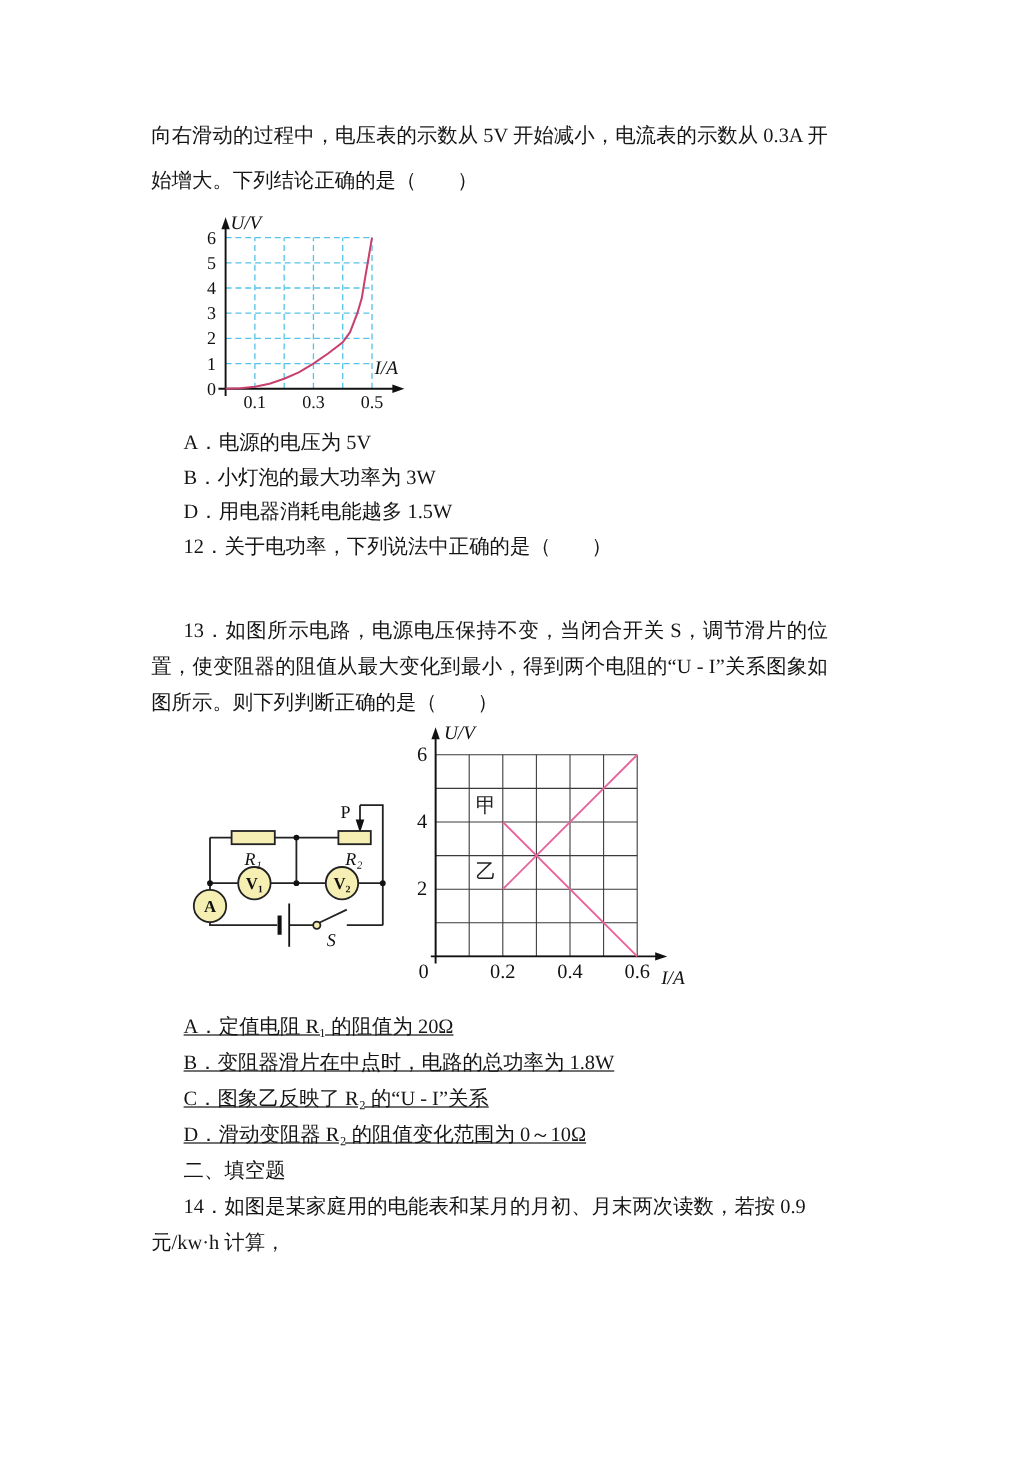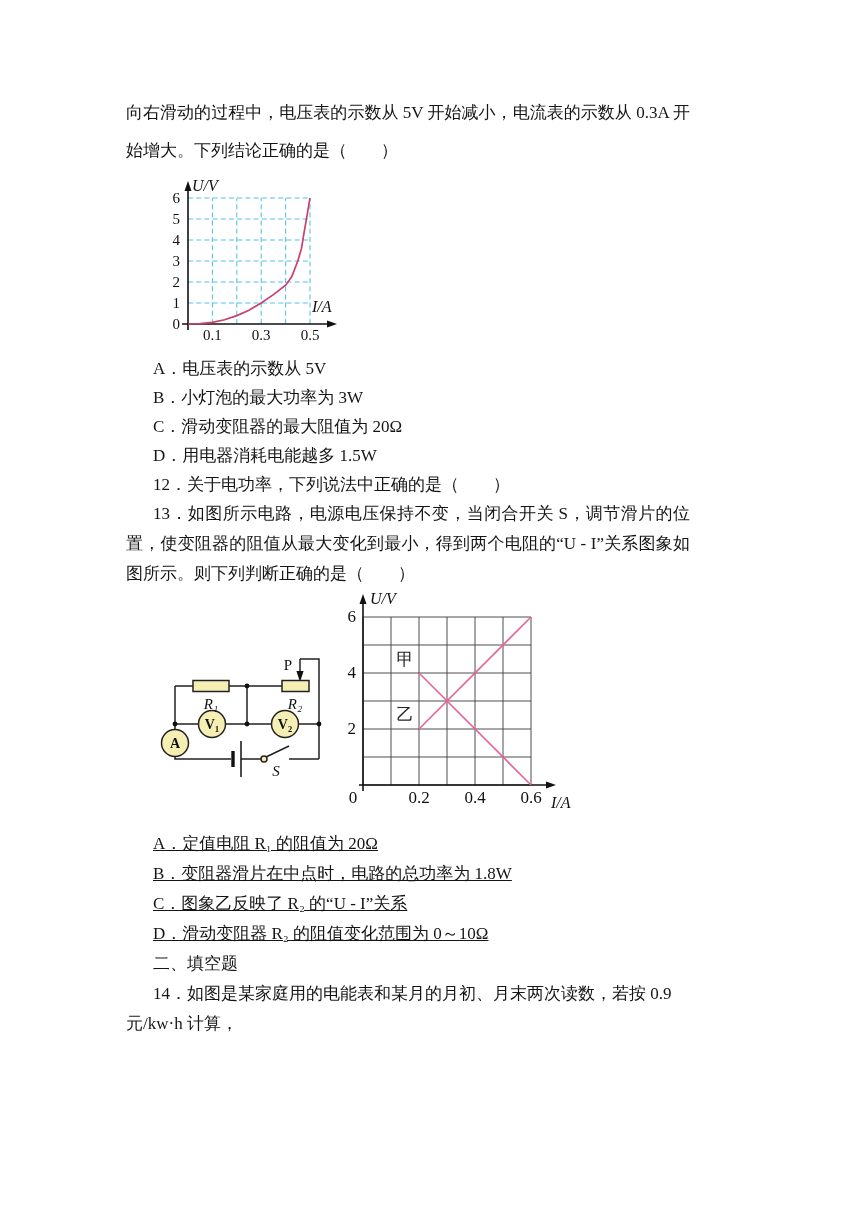--- a/index.html
+++ b/index.html
@@ -13,21 +13,21 @@
     box-sizing:border-box;
     padding:94px 118px 0 126px;
     overflow:hidden;
   }
   p{margin:0;}
   .intro{line-height:38px;text-align:justify;margin-bottom:8px;}
   .fig1{margin:6px 0 4px 36px;height:172px;}
   .line{line-height:29px;}
   .opt{padding-left:27px;}
   .stem{text-indent:27px;font-family:Liberation Serif, serif;}
-  .stem3{line-height:30px;text-align:justify;text-indent:27px;}
+  .stem3{line-height:30px;text-align:justify;text-indent:27px;margin-top:41px;}
   .opts13 .opt{line-height:30px;text-decoration:underline;}
   .opts13{margin-top:8px;}
   .figrow{display:flex;align-items:flex-start;margin-left:26px;height:232px;}
   .circ{margin-top:50px;}
   .heading{padding-left:27px;line-height:30px;}
   .q14{line-height:30px;text-indent:27px;}
 
   
   .dash{stroke:#55c3e9;stroke-width:1.1;stroke-dasharray:5 3.2;fill:none;}
   .grid2{stroke:#3a3a3a;stroke-width:0.9;fill:none;}
@@ -81,23 +81,22 @@
         <text x="18" y="25" class="tick" text-anchor="end">6</text>
         <text x="50.400000000000006" y="162" class="tick" text-anchor="middle">0.1</text>
         <text x="99.2" y="162" class="tick" text-anchor="middle">0.3</text>
         <text x="148" y="162" class="tick" text-anchor="middle">0.5</text>
         <text x="30" y="13" class="axlab" text-anchor="start">U/V</text>
         <text x="150" y="134" class="axlab" text-anchor="start">I/A</text>
       </svg>
   </div>
 
   <div>
-    <div class="line opt">A．电压表的示数从 5V</div>
+    <div class="line opt">A．电源的电压为 5V</div>
     <div class="line opt">B．小灯泡的最大功率为 3W</div>
-    <div class="line opt">C．滑动变阻器的最大阻值为 20Ω</div>
     <div class="line opt">D．用电器消耗电能越多 1.5W</div>
   </div>
 
   <p class="line stem">12．关于电功率，下列说法中正确的是（　　）</p>
 
   <p class="stem3">13．如图所示电路，电源电压保持不变，当闭合开关 S，调节滑片的位置，使变阻器的阻值从最大变化到最小，得到两个电阻的“U - I”关系图象如图所示。则下列判断正确的是（　　）</p>
 
   <div class="figrow">
     <svg class="circ" width="185" height="152" viewBox="0 0 185 152">
       <path class="wire" d="M23,47 H41 M77,47 H130 M23,47 V91 M23,117 V120 H79 M89,120 H109 M137,120 H167 M167,120 V20 H148 M95,47 V85 M23,85 H47 M73,85 H120 M146,85 H167"></path>

